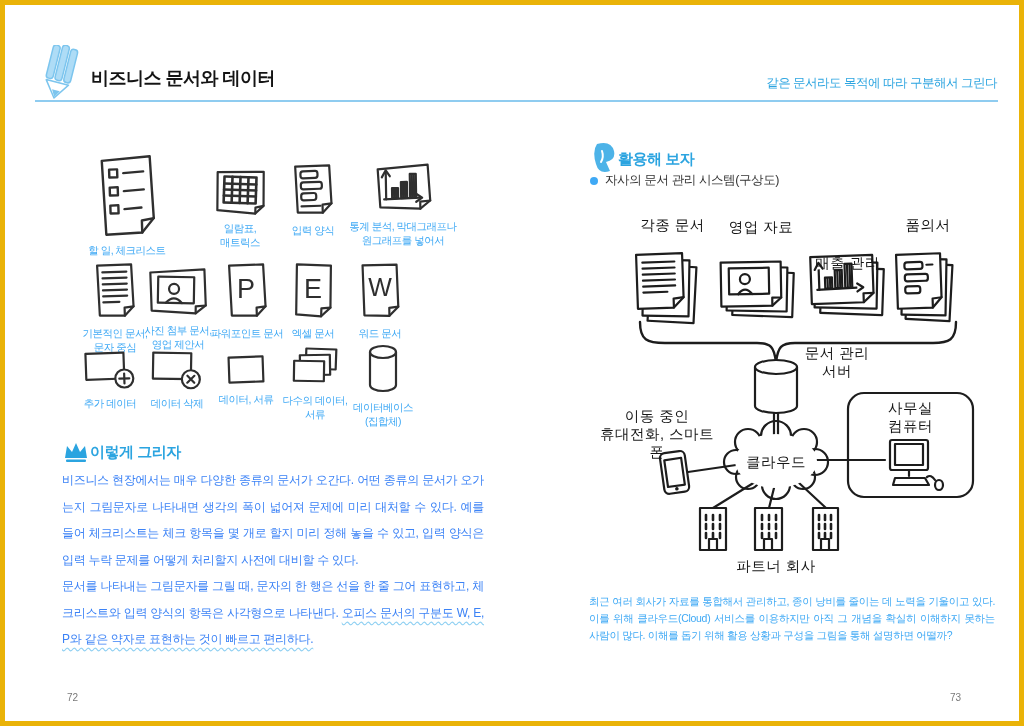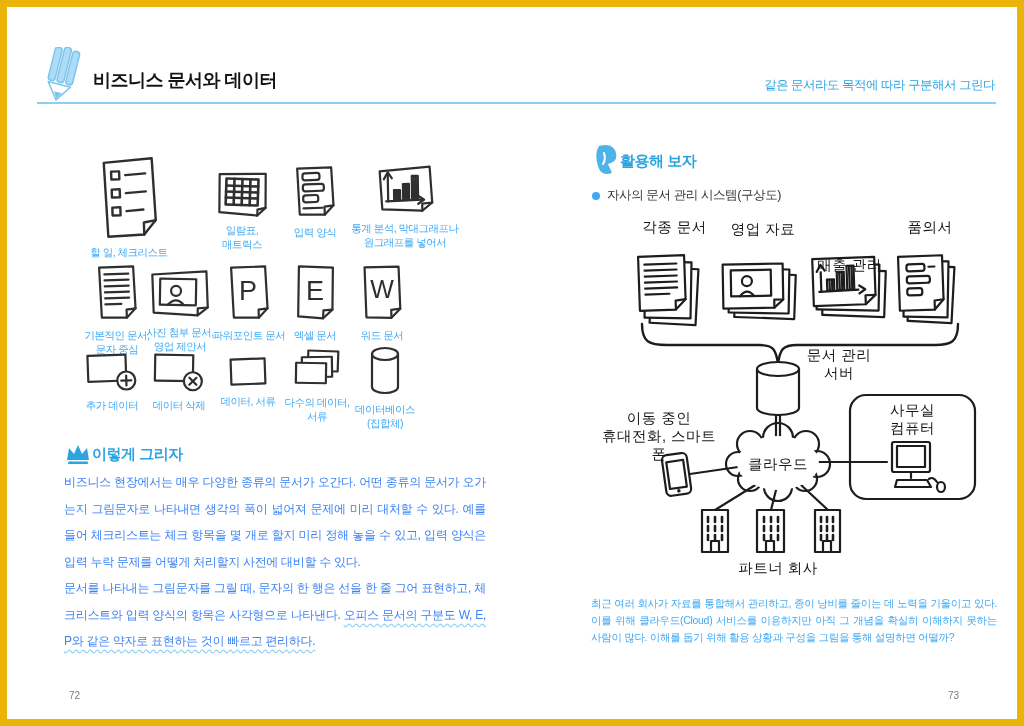--- a/index.html
+++ b/index.html
@@ -1,18 +1,18 @@
 <!DOCTYPE html>
 <html><head>
 <meta charset="utf-8">
 <style>
   html,body{margin:0;padding:0;background:#fff;}
   .page{position:relative;width:1024px;height:726px;background:#fff;
         font-family:"Liberation Sans",sans-serif;overflow:hidden;
-        border:7px solid #eab308;box-sizing:border-box;color:#222;}
+        border:5px solid #eab308;box-sizing:border-box;color:#222;}
   .abs{position:absolute;}
   .preline{white-space:pre-line;}
 
   
   .title{position:absolute;left:86px;top:61px;font-size:18px;font-weight:bold;color:#141414;letter-spacing:-0.5px;}
   .subtitle{position:absolute;right:22px;top:70px;font-size:12.5px;font-weight:normal;color:#2ba4e0;letter-spacing:-0.5px;}
   .header-rule{position:absolute;left:30px;right:21px;top:95px;height:2px;background:#8fccf0;}
 
   
   .cell{position:absolute;text-align:center;}
@@ -21,21 +21,21 @@
 
   
   .sec-head{position:absolute;display:flex;align-items:center;font-size:15px;font-weight:bold;color:#2ba4e0;letter-spacing:-0.5px;}
 
   
   .bodytext{position:absolute;left:57px;top:462px;width:422px;font-size:12px;line-height:26.5px;color:#3b82f6;text-align:justify;letter-spacing:-0.3px;}
   .bodytext p{margin:0;}
   .wavy{text-decoration:underline;text-decoration-style:wavy;text-decoration-color:#8fd0f2;text-underline-offset:4px;}
 
   
-  .bullet-line{position:absolute;left:585px;top:180px;display:flex;align-items:center;gap:7px;font-size:12.5px;color:#333;letter-spacing:-0.4px;}
+  .bullet-line{position:absolute;left:585px;top:167px;display:flex;align-items:center;gap:7px;font-size:12.5px;color:#333;letter-spacing:-0.4px;}
   .bullet-dot{width:8px;height:8px;border-radius:50%;background:#3fa9f5;flex:0 0 auto;}
 
   .diagram{position:absolute;left:580px;top:205px;width:420px;height:380px;}
   .hand{position:absolute;font-size:14.5px;color:#161616;text-align:center;line-height:1.25;letter-spacing:0.5px;}
 
   .note{position:absolute;left:584px;top:588px;width:406px;font-size:10.5px;line-height:17px;color:#3fa9f5;text-align:justify;letter-spacing:-0.3px;}
 
   .pagenum{position:absolute;bottom:18px;font-size:10px;color:#7a7a7a;}
   .pagenum.left{left:62px;} .pagenum.right{right:58px;}
 </style>

